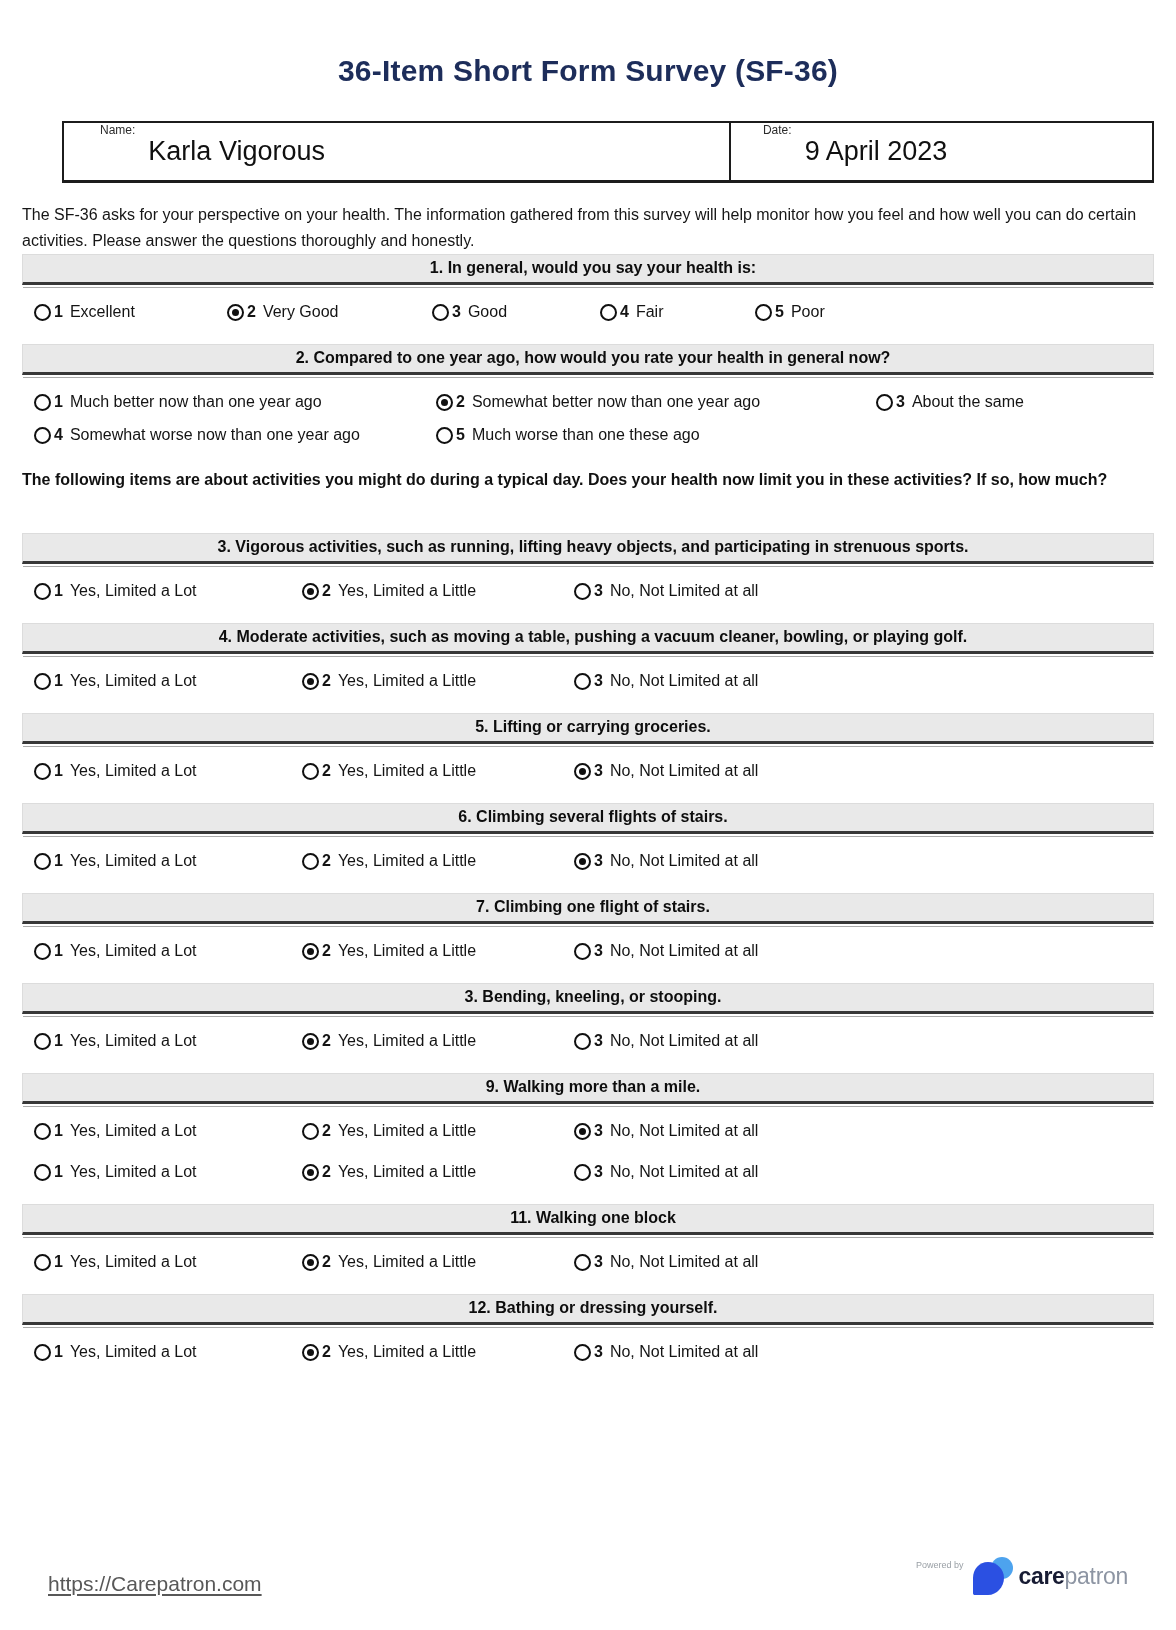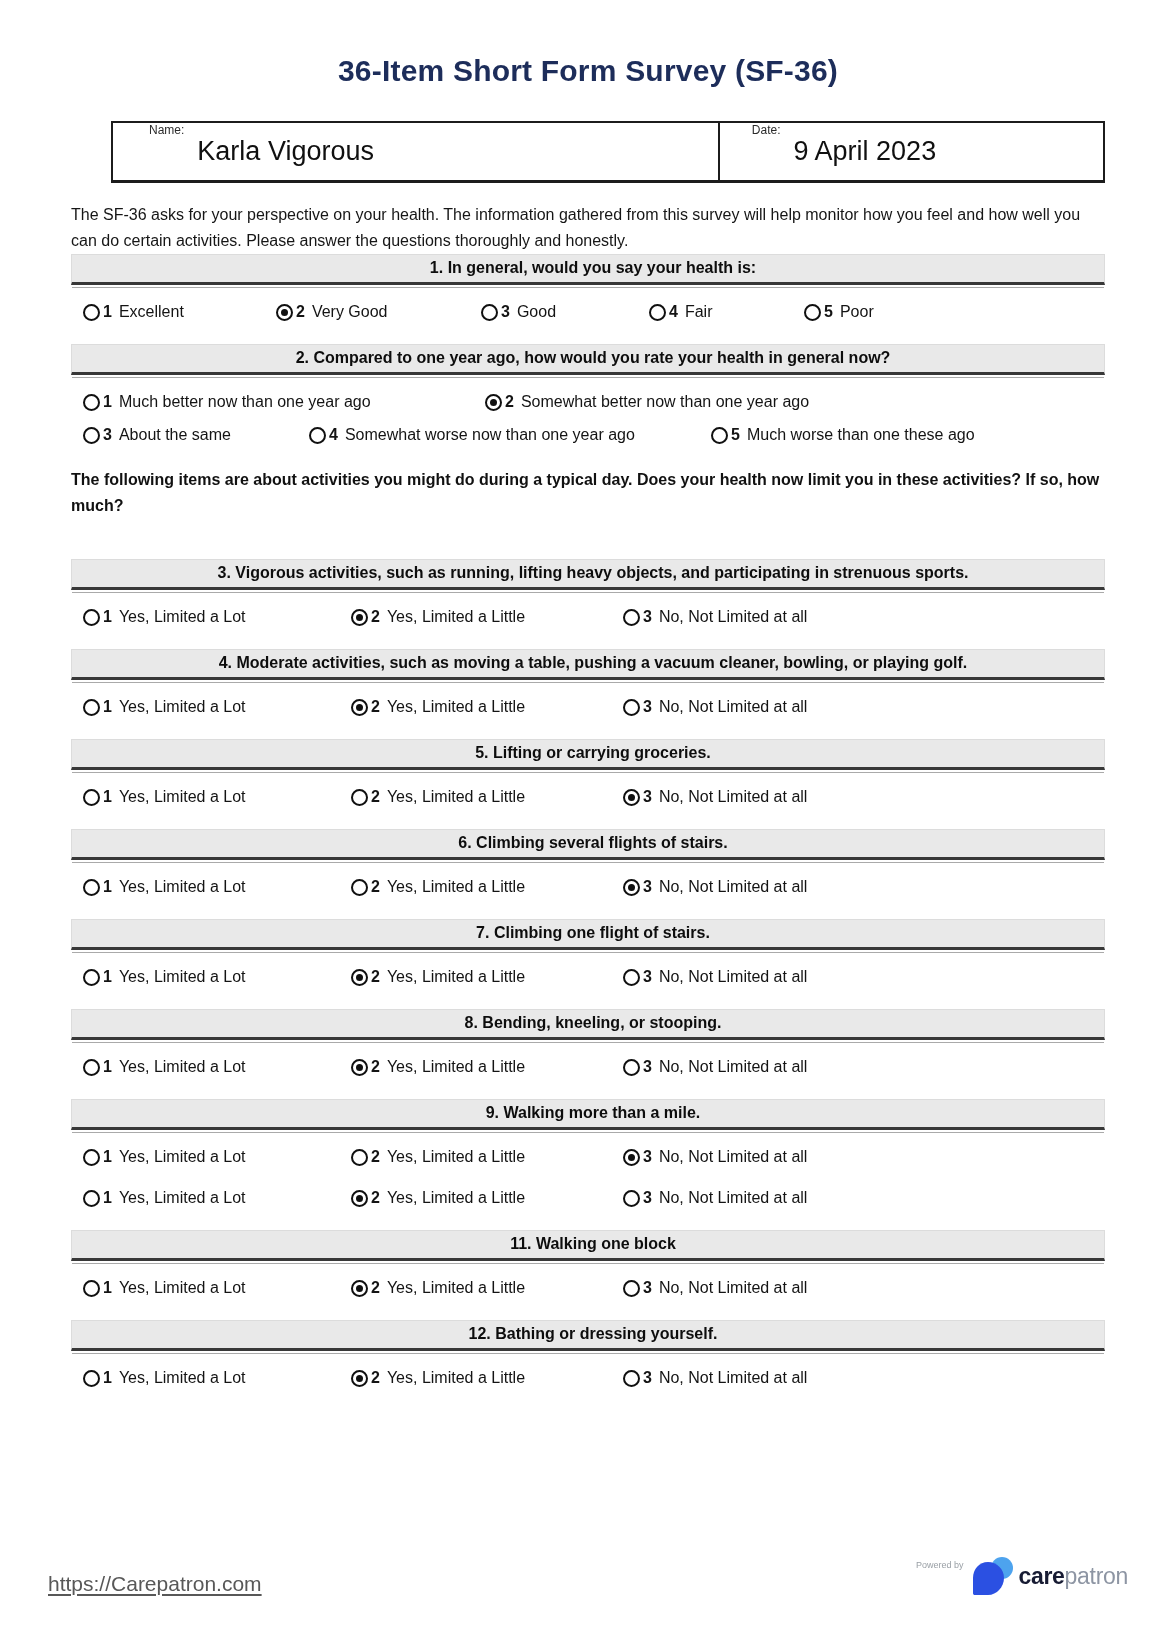--- a/index.html
+++ b/index.html
@@ -4,21 +4,21 @@
 <style>
   * { box-sizing: border-box; margin: 0; padding: 0; }
   html, body { background: #ffffff; }
   body {
     width: 1176px; height: 1630px;
     font-family: "Liberation Sans", sans-serif;
     color: #161616;
     overflow: hidden;
     position: relative;
   }
-  .page { padding: 0 71px; height: 100%; position: relative; }
+  .page { padding: 0 22px; height: 100%; position: relative; }
 
   h1.title {
     padding-top: 54px;
     text-align: center;
     font-size: 30px;
     font-weight: bold;
     color: var(--title-color, #1d2d5a);
     letter-spacing: 0.2px;
   }
 
@@ -306,21 +306,21 @@
           <label class="option">
             <span class="radio"></span>
             <b>3</b>
             <span class="lbl">No, Not Limited at all</span>
           </label>
         </div>
   </section>
 
   <section class="question layout-three">
     <div class="q-header">
-      <span class="q-heading">8. Bending, kneeling, or stooping.</span>
+      <span class="q-heading">3. Bending, kneeling, or stooping.</span>
     </div>
     <div class="options">
           <label class="option">
             <span class="radio"></span>
             <b>1</b>
             <span class="lbl">Yes, Limited a Lot</span>
           </label>
           <label class="option">
             <span class="radio sel"></span>
             <b>2</b>

